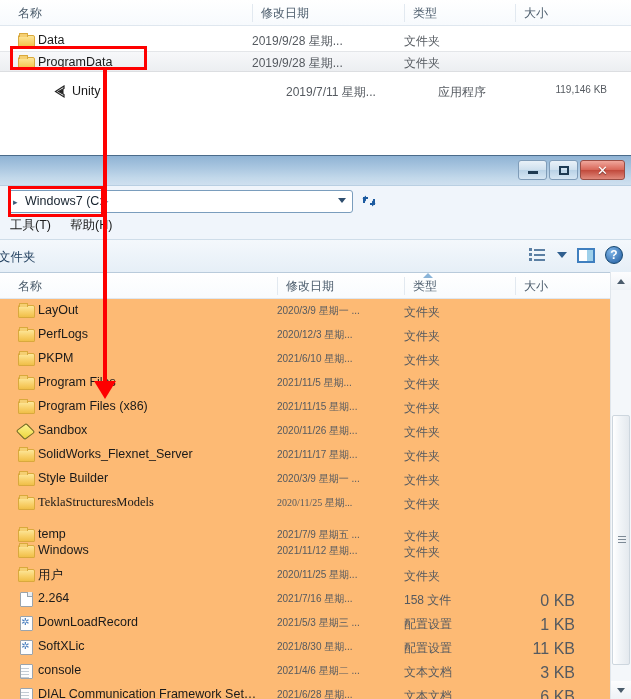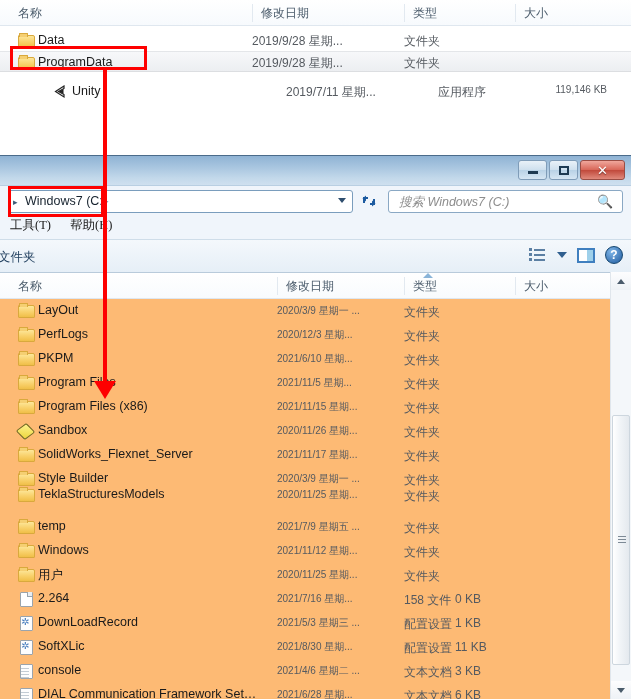--- a/index.html
+++ b/index.html
@@ -113,21 +113,21 @@
   }
   .searchbox {
     position: absolute; left: 388px; top: 3px; width: 235px; height: 23px;
     background: #ffffff; border: 1px solid #8aa8c4; border-radius: 3px;
   }
   .searchbox .ph { position: absolute; left: 10px; top: 3px; font-size: 12.5px; color: #8d8d8d; font-style: italic; }
   .searchbox .mag { position: absolute; right: 8px; top: 3px; font-size: 13px; color: #1d5ba0; }
 
   
   .menubar { position: absolute; left: 0; top: 61px; width: 631px; height: 22px; }
-  .menubar .mi { position: absolute; top: 0; font-size: 12.5px; color: #1a1a1a; font-family: Liberation Serif, serif; }
+  .menubar .mi { position: absolute; top: 0; font-size: 12.5px; color: #1a1a1a; }
 
   
   .cmdbar {
     position: absolute; left: 0; top: 83px; width: 631px; height: 34px;
     background: linear-gradient(to bottom,#f4f8fc 0%,#e6eff7 100%);
     border-top: 1px solid #cfdde9; border-bottom: 1px solid #b9cbdb;
   }
   .cmdbar .ct { position: absolute; left: -27px; top: 9px; font-size: 12.5px; color: #1d3c5c; white-space: nowrap; }
   .cmd-icons { position: absolute; right: 8px; top: 6px; display: flex; align-items: center; gap: 10px; }
   .view-ico { width: 18px; height: 16px; position: relative; }
@@ -156,21 +156,21 @@
   .lhdr .hcell.first { border-left: none; }
   .sortmark { position: absolute; left: 423px; top: 0px; width: 0; height: 0;
     border-left: 5px solid transparent; border-right: 5px solid transparent; border-bottom: 5px solid #8ab4d8; }
 
   
   .lbody { position: absolute; left: 0; top: 143px; width: 610px; height: 401px; background:#fdba74; overflow: hidden; }
   .frow { position: absolute; left: 0; width: 610px; height: 24px; }
   .frow .nm { position: absolute; left: 38px; top: 4px; font-size: 12.5px; color: #1a1a1a; white-space: nowrap; }
   .frow .dt { position: absolute; left: 277px; top: 5px; font-size: 10px; color: #555a60; white-space: nowrap; }
   .frow .ty { position: absolute; left: 404px; top: 5px; font-size: 12px; color: #555a60; white-space: nowrap; }
-  .frow .sz { position: absolute; left: 455px; width: 120px; top: 5px; font-size: 12px; color: #555a60; white-space: nowrap; }
+  .frow .sz { position: absolute; left: 455px; width: 120px; top: 5px; font-size: 16px; color: #555a60; text-align: right; white-space: nowrap; }
   .frow .ico { top: 4px; }
 
   
   .vsb { position: absolute; right: 0; top: 272px; width: 21px; height: 427px; background: #f4f7fa; border-left: 1px solid #e0e6ec; }
   .sb-up, .sb-dn {
     position: absolute; left: 0; width: 20px; height: 18px;
     background: linear-gradient(to bottom,#fdfdfe,#eef2f6);
     display: flex; align-items: center; justify-content: center;
   }
   .sb-up { top: 0; } .sb-dn { bottom: 0; }
@@ -259,24 +259,20 @@
         <span class="addr-sep">▸</span>
         <span class="addr-drop"></span>
       </div>
       <div class="refresh">
         <svg width="17" height="15" viewBox="0 0 17 15">
           <path d="M3 9 L3 4 L7 4" fill="none" stroke="#1d5ba0" stroke-width="2"></path>
           <polygon points="1.5,4.5 5,1.5 5,7.5" fill="#1d5ba0"></polygon>
           <path d="M13 5 L13 10 L9 10" fill="none" stroke="#1d5ba0" stroke-width="2"></path>
           <polygon points="14.5,9.5 11,12.5 11,6.5" fill="#1d5ba0"></polygon>
         </svg>
-      </div>
-      <div class="searchbox">
-        <span class="ph">搜索 Windows7 (C:)</span>
-        <span class="mag">🔍</span>
       </div>
     </div>
 
     <div class="menubar">
       <span class="mi" style="left:10px;">工具(T)</span>
       <span class="mi" style="left:70px;">帮助(H)</span>
     </div>
 
     <div class="cmdbar">
       <span class="ct">新建文件夹</span>
@@ -353,28 +349,28 @@
           <span class="ty">文件夹</span>
           <span class="sz"></span>
         </div>
         <div class="frow" style="top: 168px;">
           <span class="ico folder"></span>
           <span class="nm">Style Builder</span>
           <span class="dt">2020/3/9 星期一 ...</span>
           <span class="ty">文件夹</span>
           <span class="sz"></span>
         </div>
-        <div class="frow" style="top: 184px;">
+        <div class="frow" style="top: 192px; font-family: Liberation Serif, serif;">
           <span class="ico folder"></span>
           <span class="nm">TeklaStructuresModels</span>
           <span class="dt">2020/11/25 星期...</span>
           <span class="ty">文件夹</span>
           <span class="sz"></span>
         </div>
-        <div class="frow" style="top: 216px;">
+        <div class="frow" style="top: 224px;">
           <span class="ico folder"></span>
           <span class="nm">temp</span>
           <span class="dt">2021/7/9 星期五 ...</span>
           <span class="ty">文件夹</span>
           <span class="sz"></span>
         </div>
         <div class="frow" style="top: 240px; text-align: right;">
           <span class="ico folder"></span>
           <span class="nm">Windows</span>
           <span class="dt">2021/11/12 星期...</span>

